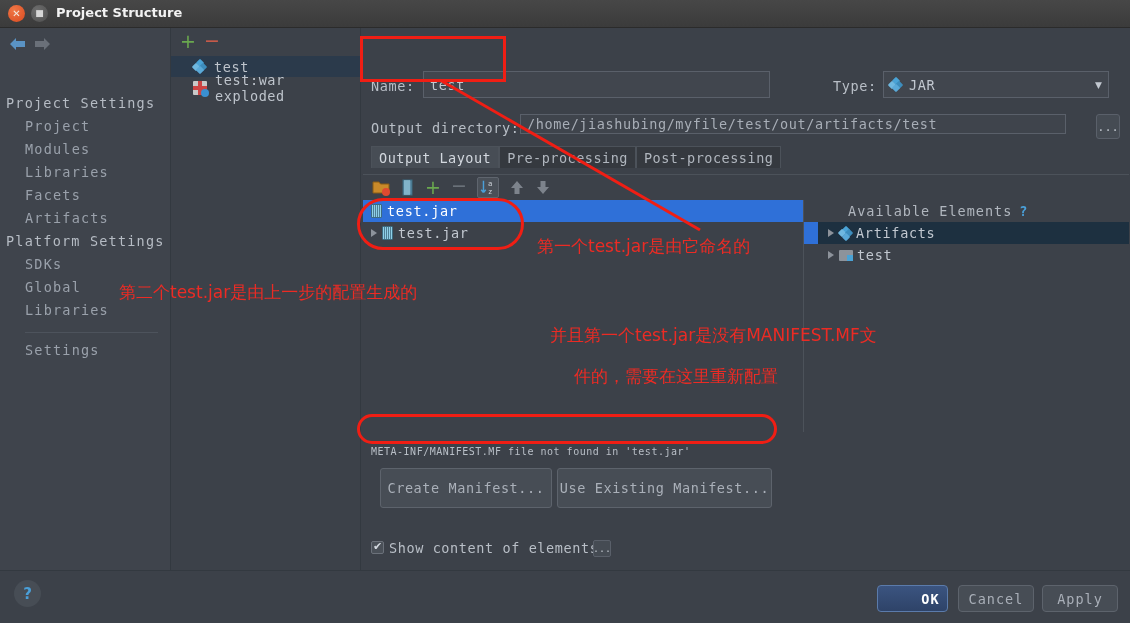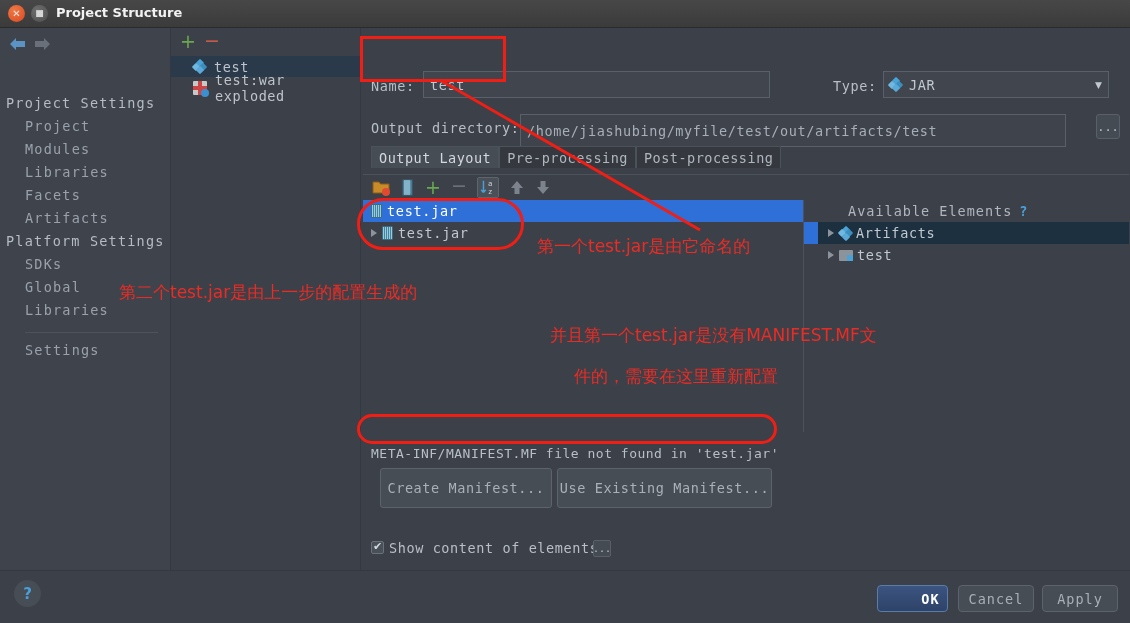--- a/index.html
+++ b/index.html
@@ -183,21 +183,21 @@
     content:""; position:absolute; left:0; top:5px; width:14px; height:4px; background:#cc4444;
   }
   .ic-war .glo {
     position:absolute; right:-2px; bottom:-2px; width:8px; height:8px;
     border-radius:50%; background:#3a8fd0; z-index:2;
   }
 
   
   .manifest-msg {
     position: absolute; left: 10px; top: 418px;
-    font-size: 13px; color: #b9bfc7; letter-spacing: 0.5px;
+    font-size: 10px; color: #b9bfc7; letter-spacing: 0.5px;
   }
   .mbtn {
     position: absolute; height: 40px; background: #474d55;
     border: 1px solid #5d636c; border-radius: 3px;
     font-size: 13.5px; color: #aab0b9; letter-spacing: 0.6px;
     display: flex; align-items: center; justify-content: center;
   }
 
   
   .footer {
@@ -316,21 +316,21 @@
           <i></i>
           <i></i>
         </span>
       <span style="margin-left:3px;">JAR</span>
     </div>
     <div class="btn-sm" style="left:728px;top:44px;width:19px;height:25px;border:none;background:#41464e;">
       <span style="font-size:9px;color:#c2c8d0;font-family:'DejaVu Sans',sans-serif;">▼</span>
     </div>
 
     <div class="lbl" style="left:10px;top:92px;">Output directory:</div>
-    <div class="field ro" style="left:159px;top:86px;width:546px;height:33px;">
+    <div class="field ro" style="left:159px;top:86px;width:546px;height:20px;">
       <span>/home/jiashubing/myfile/test/out/artifacts/test</span>
     </div>
     <div class="btn-sm" style="left:735px;top:86px;width:24px;height:25px;border-radius:3px;">...</div>
 
     <div class="cbox" style="left:18px;top:122px;"></div>
     <div class="lbl" style="left:38px;top:121px;">
       <span>Include in project build</span>
     </div>
 
     <div class="tabs">

